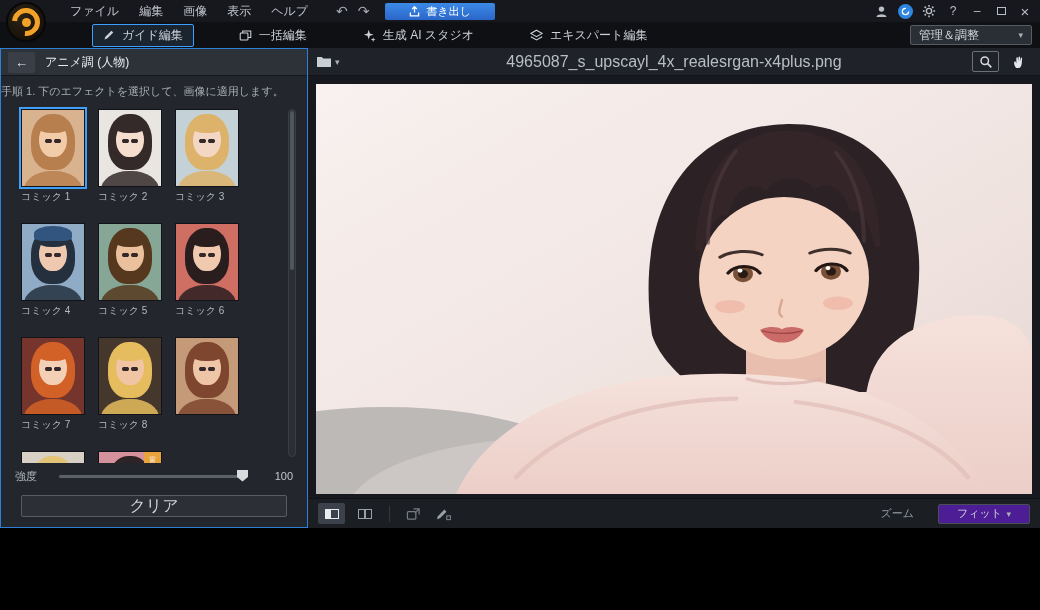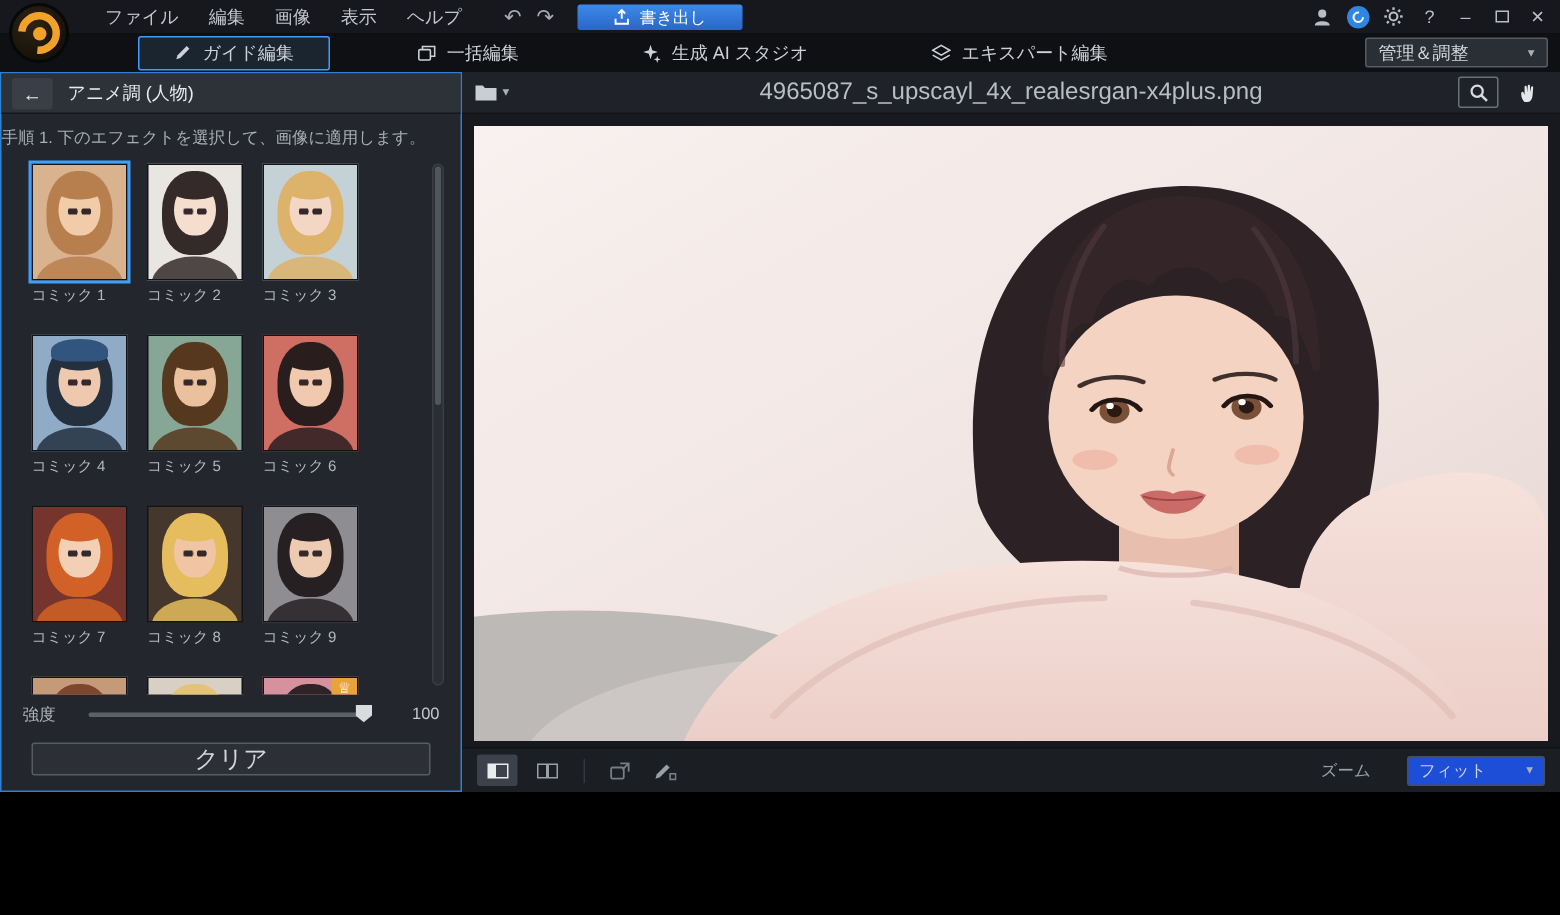--- a/index.html
+++ b/index.html
@@ -24,21 +24,21 @@
         background:linear-gradient(var(--export-top,#3c8ae8),var(--export-bottom,#2a66c8))}
   .win-cluster{margin-left:auto;display:flex;align-items:center;gap:2px;padding-right:4px}
   .wc-btn{min-width:22px;height:20px;display:grid;place-items:center;color:#b9bec5;font-size:12px;cursor:pointer}
   .wc-btn.close{font-size:15px}
   .blue-dot{width:15px;height:15px;border-radius:50%;background:var(--accent,#2f86e0);display:grid;place-items:center}
   .max-box{width:9px;height:8px;border:1px solid #b9bec5;display:inline-block}
 
   
   .toolbar{position:absolute;top:22px;left:0;right:0;height:26px;background:#0e1014;display:flex;align-items:center;z-index:3}
   .tabs{display:flex;margin-left:92px;gap:34px;align-items:center}
-  .tab{display:flex;align-items:center;gap:7px;color:#ced2d8;font-size:12px;padding:2px 23px;border:1px solid transparent;cursor:pointer;white-space:nowrap}
+  .tab{display:flex;align-items:center;gap:7px;color:#ced2d8;font-size:12px;padding:2px 10px;border:1px solid transparent;cursor:pointer;white-space:nowrap}
   .tab.active{border-color:#3e9dff;background:#1b2530;border-radius:2px}
   .manage-btn{margin-left:auto;margin-right:8px;display:flex;align-items:center;justify-content:space-between;width:122px;height:20px;
         padding:0 8px;background:#2a2e35;border:1px solid #575c64;border-radius:2px;color:#d4d8dd;cursor:pointer}
   .chev{font-size:9px;color:#aab0b6}
 
   
   .sidebar{position:absolute;top:48px;left:0;bottom:0;width:308px;background:#23262c;
         border:1px solid var(--panel-border,#2e7fd6);display:flex;flex-direction:column;z-index:2}
   .sb-header{height:27px;background:#2d3138;border-bottom:1px solid #15171b;display:flex;align-items:center;gap:10px;padding:0 7px;flex:0 0 auto}
   .back-btn{width:27px;height:21px;display:grid;place-items:center;background:#3a3f47;border-radius:2px;color:#e4e7ea;font-size:13px;cursor:pointer}
@@ -87,22 +87,22 @@
   .statusbar{position:absolute;left:0;right:0;bottom:0;height:30px;background:#1b1e23;border-top:1px solid #101216;
         display:flex;align-items:center;gap:6px;padding:0 10px}
   .vbtn{width:27px;height:21px;display:grid;place-items:center;border-radius:2px;cursor:pointer}
   .vbtn.active{background:#3c424b}
   .vi1{width:14px;height:10px;border:1.5px solid #e9ecef;background:linear-gradient(90deg,#e9ecef 40%,transparent 40%)}
   .vi2{width:14px;height:10px;border:1.5px solid #9aa0a8;background:linear-gradient(90deg,transparent 44%,#9aa0a8 44%,#9aa0a8 56%,transparent 56%)}
   .vdiv{width:1px;height:16px;background:#33373e;margin:0 5px}
   .ibtn{width:24px;height:21px;display:grid;place-items:center;cursor:pointer}
   .zoom-ctl{margin-left:auto;display:flex;align-items:center;gap:24px}
   .zoom-ctl .zl{color:#9aa0a8;font-size:11px}
-  .zoom-select{width:92px;height:20px;background:#1d4ed8;border:1px solid #4a4f57;border-radius:2px;
-        display:flex;align-items:center;justify-content:space-between;padding:0 7px;color:#cfd3d8;font-size:11px;cursor:pointer}
+  .zoom-select{width:92px;height:20px;background:#4c1d95;border:1px solid #4a4f57;border-radius:2px;
+        display:flex;align-items:center;justify-content:space-between;padding:0 18px;color:#cfd3d8;font-size:11px;cursor:pointer}
 </style>
 </head>
 <body>
 
 <div class="app">
 
   <div class="logo"></div>
 
   <header class="menubar">
     <nav class="menus">
@@ -270,29 +270,20 @@
     <div class="label">コミック 7</div>
   </div>
           <div class="cell" style="--bg: #46372c; --hair: #e5bd5e; --skin: #efc5a4;">
     <div class="thumb">
       <div class="body"></div>
       <div class="hair"></div>
       <div class="face"></div>
 
     </div>
     <div class="label">コミック 8</div>
-  </div>
-          <div class="cell" style="--bg: #8e8e92; --hair: #262022; --skin: #edcbb3;">
-    <div class="thumb">
-      <div class="body"></div>
-      <div class="hair"></div>
-      <div class="face"></div>
-
-    </div>
-    <div class="label">コミック 9</div>
   </div>
           <div class="cell" style="--bg: #c49a79; --hair: #7e462e; --skin: #eec6a7;">
     <div class="thumb">
       <div class="body"></div>
       <div class="hair"></div>
       <div class="face"></div>
 
     </div>
 
   </div>

